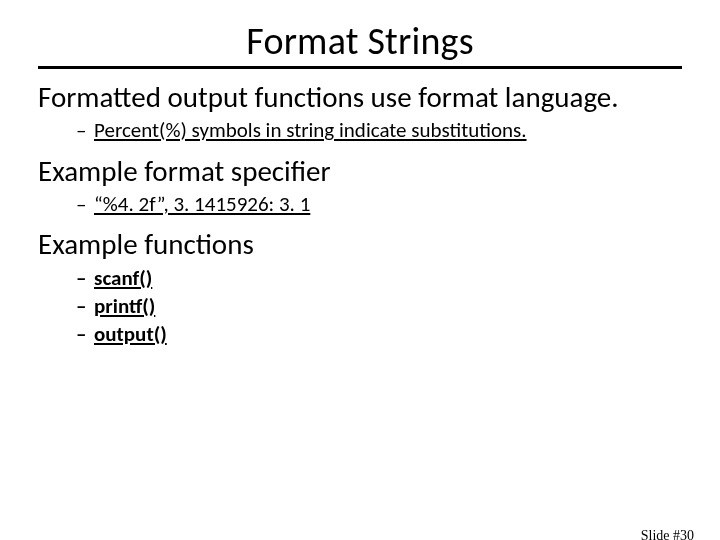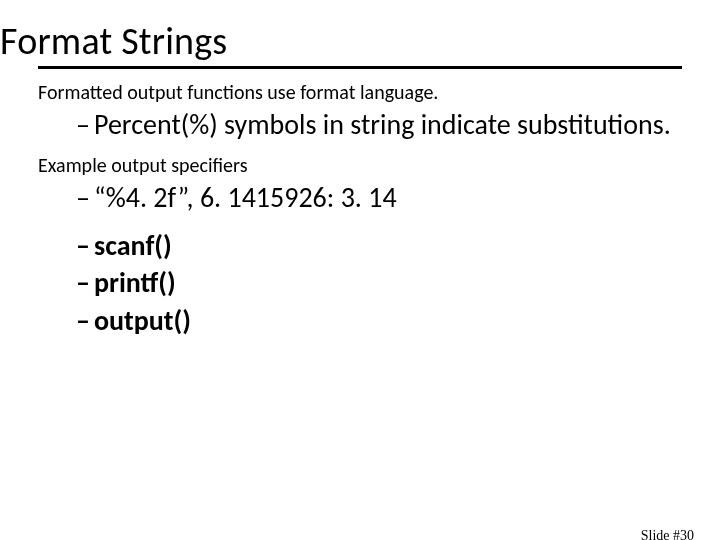--- a/index.html
+++ b/index.html
@@ -13,50 +13,52 @@
     overflow: hidden;
     position: relative;
   }
   .slide {
     width: 720px;
     height: 540px;
     position: relative;
     box-sizing: border-box;
   }
   .title {
+    text-align: center;
     font-size: 38px;
     font-weight: 400;
     margin-top: 18px;
     margin-bottom: 2px;
     letter-spacing: 0.2px;
   }
   .rule {
     height: 3px;
     background: #000;
     margin: 0 38px 12px 38px;
   }
   .body {
     padding: 0 34px 0 38px;
   }
   .h1 {
-    font-size: 20px;
+    font-size: 29px;
     font-weight: 400;
     margin: 6px 0 2px 0;
     line-height: 1.15;
   }
   ul.sub {
     list-style: none;
     margin: 2px 0 10px 0;
     padding: 0 0 0 38px;
   }
   ul.sub li {
-    font-size: 28px;
+    font-size: 21px;
     line-height: 1.35;
     position: relative;
     padding-left: 18px;
+    text-decoration: underline;
   }
   ul.sub li::before {
     content: "–";
     position: absolute;
     left: 0;
     top: 0;
   }
   .bold li {
     font-weight: 700;
   }
@@ -75,25 +77,26 @@
   <div class="title">Format Strings</div>
   <div class="rule"></div>
 
   <div class="body">
 
     <div class="h1">Formatted output functions use format language.</div>
     <ul class="sub">
       <li>Percent(%) symbols in string indicate substitutions.</li>
     </ul>
 
-    <div class="h1">Example output specifiers</div>
+    <div class="h1">Example format specifier</div>
     <ul class="sub">
-      <li>“%4. 2f”, 6. 1415926: 3. 14</li>
+      <li>“%4. 2f”, 3. 1415926: 3. 1</li>
     </ul>
 
+    <div class="h1">Example functions</div>
     <ul class="sub bold">
       <li>scanf()</li>
       <li>printf()</li>
       <li>output()</li>
     </ul>
 
   </div>
 
   <div class="footer">Slide #30</div>
 </div>

